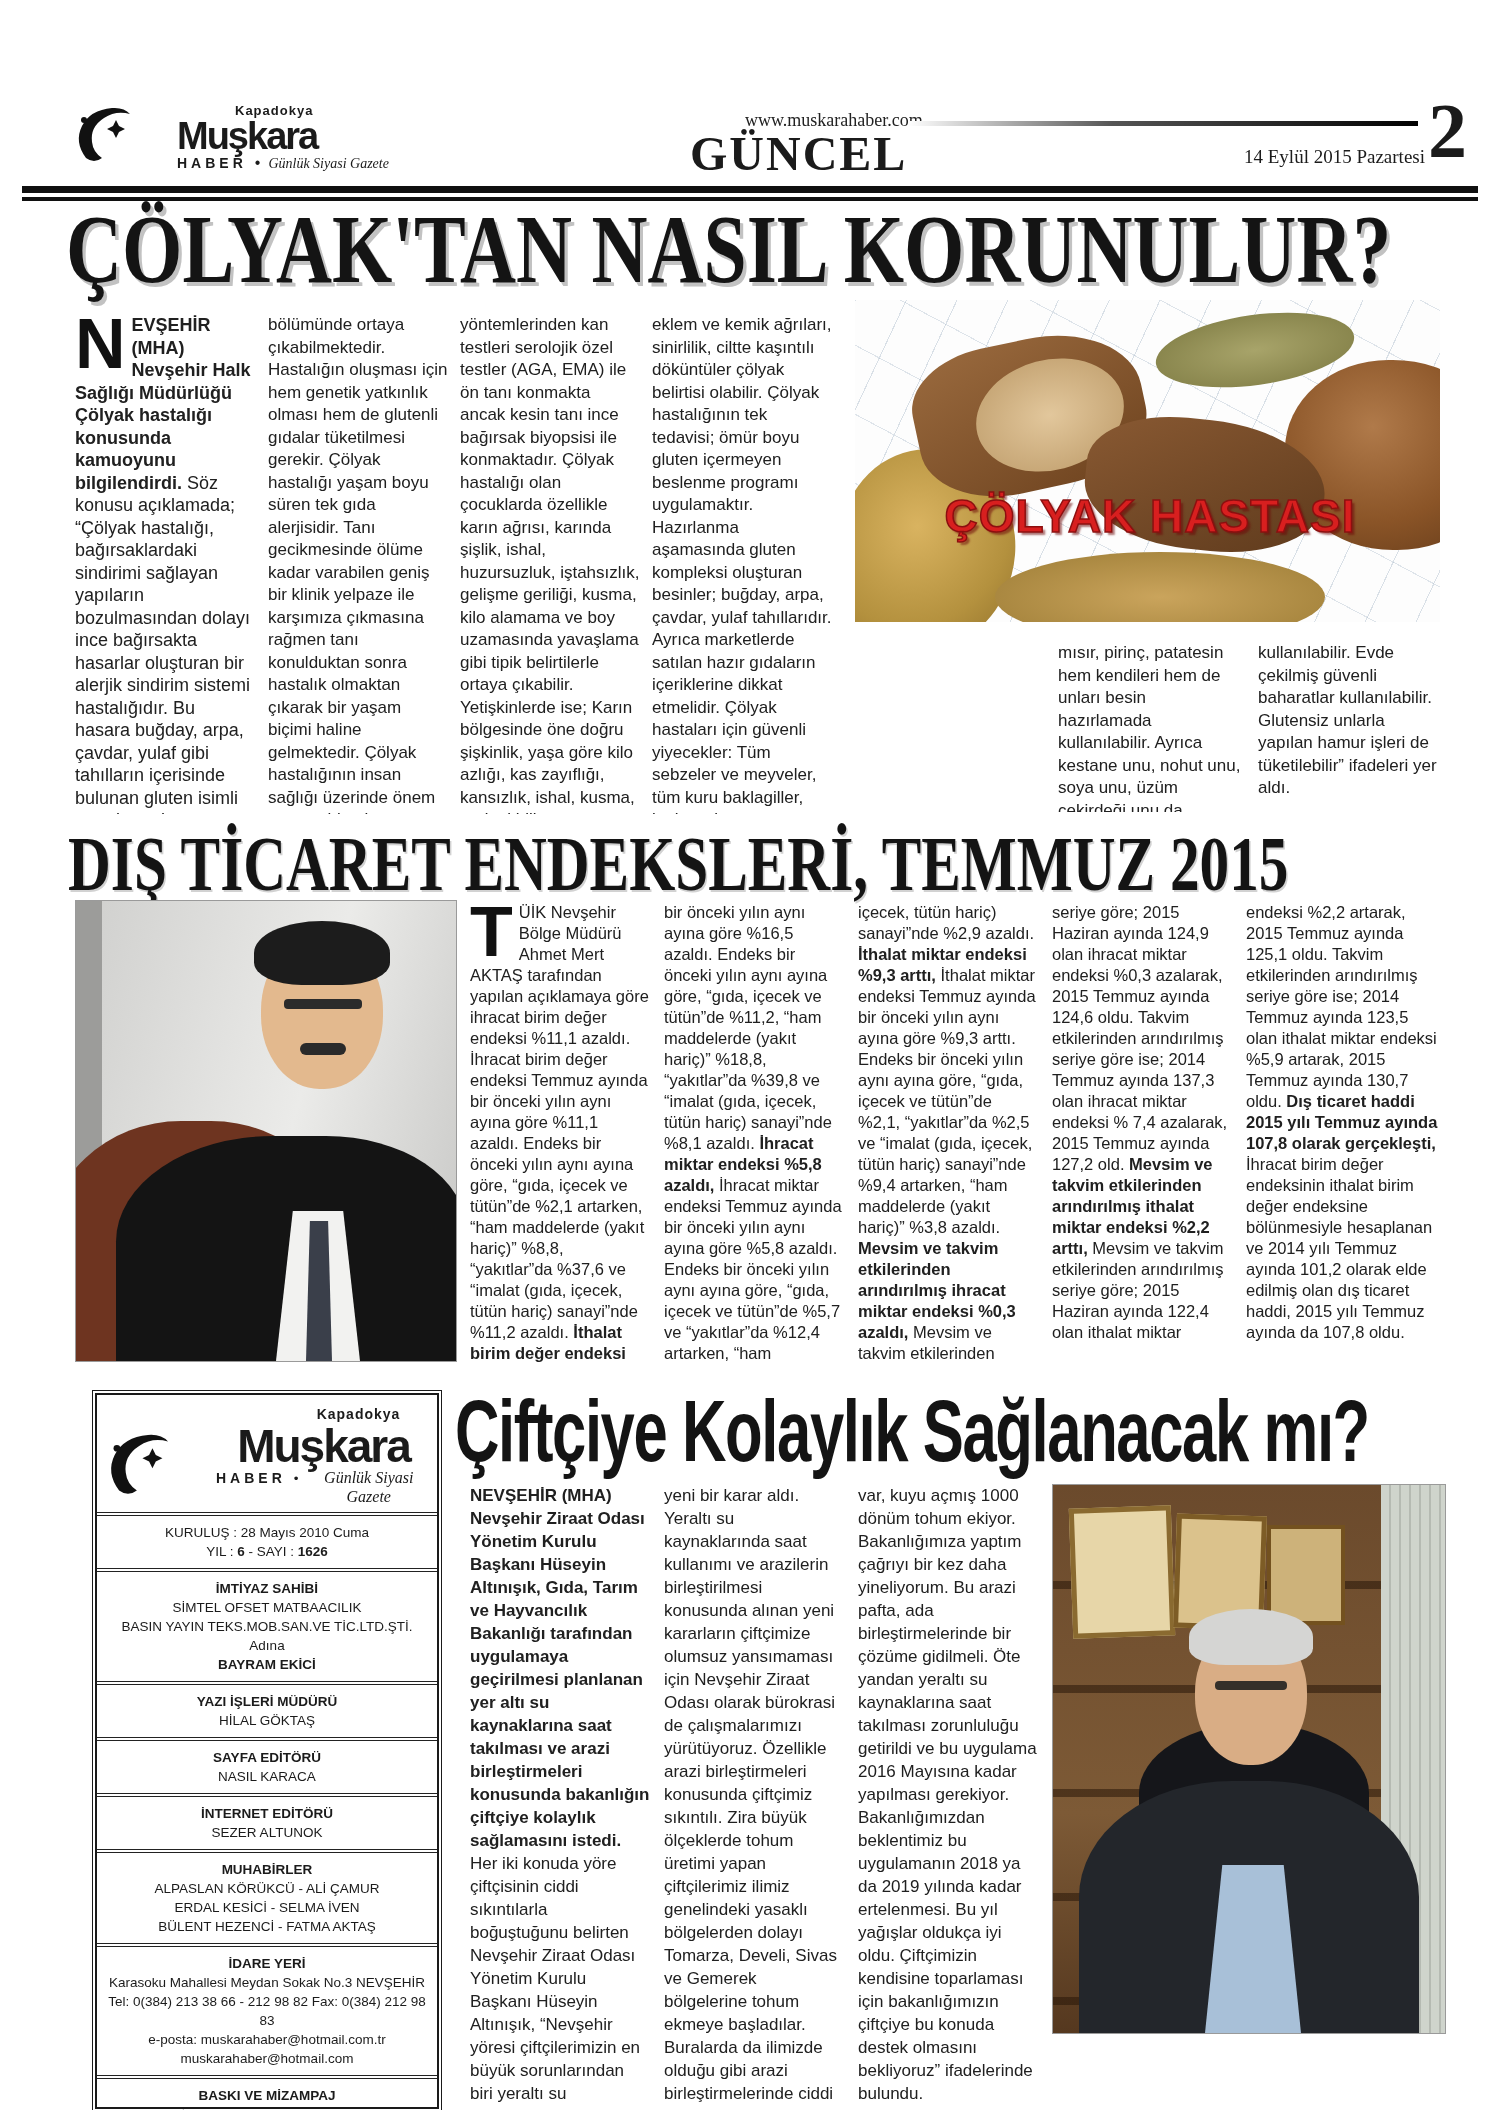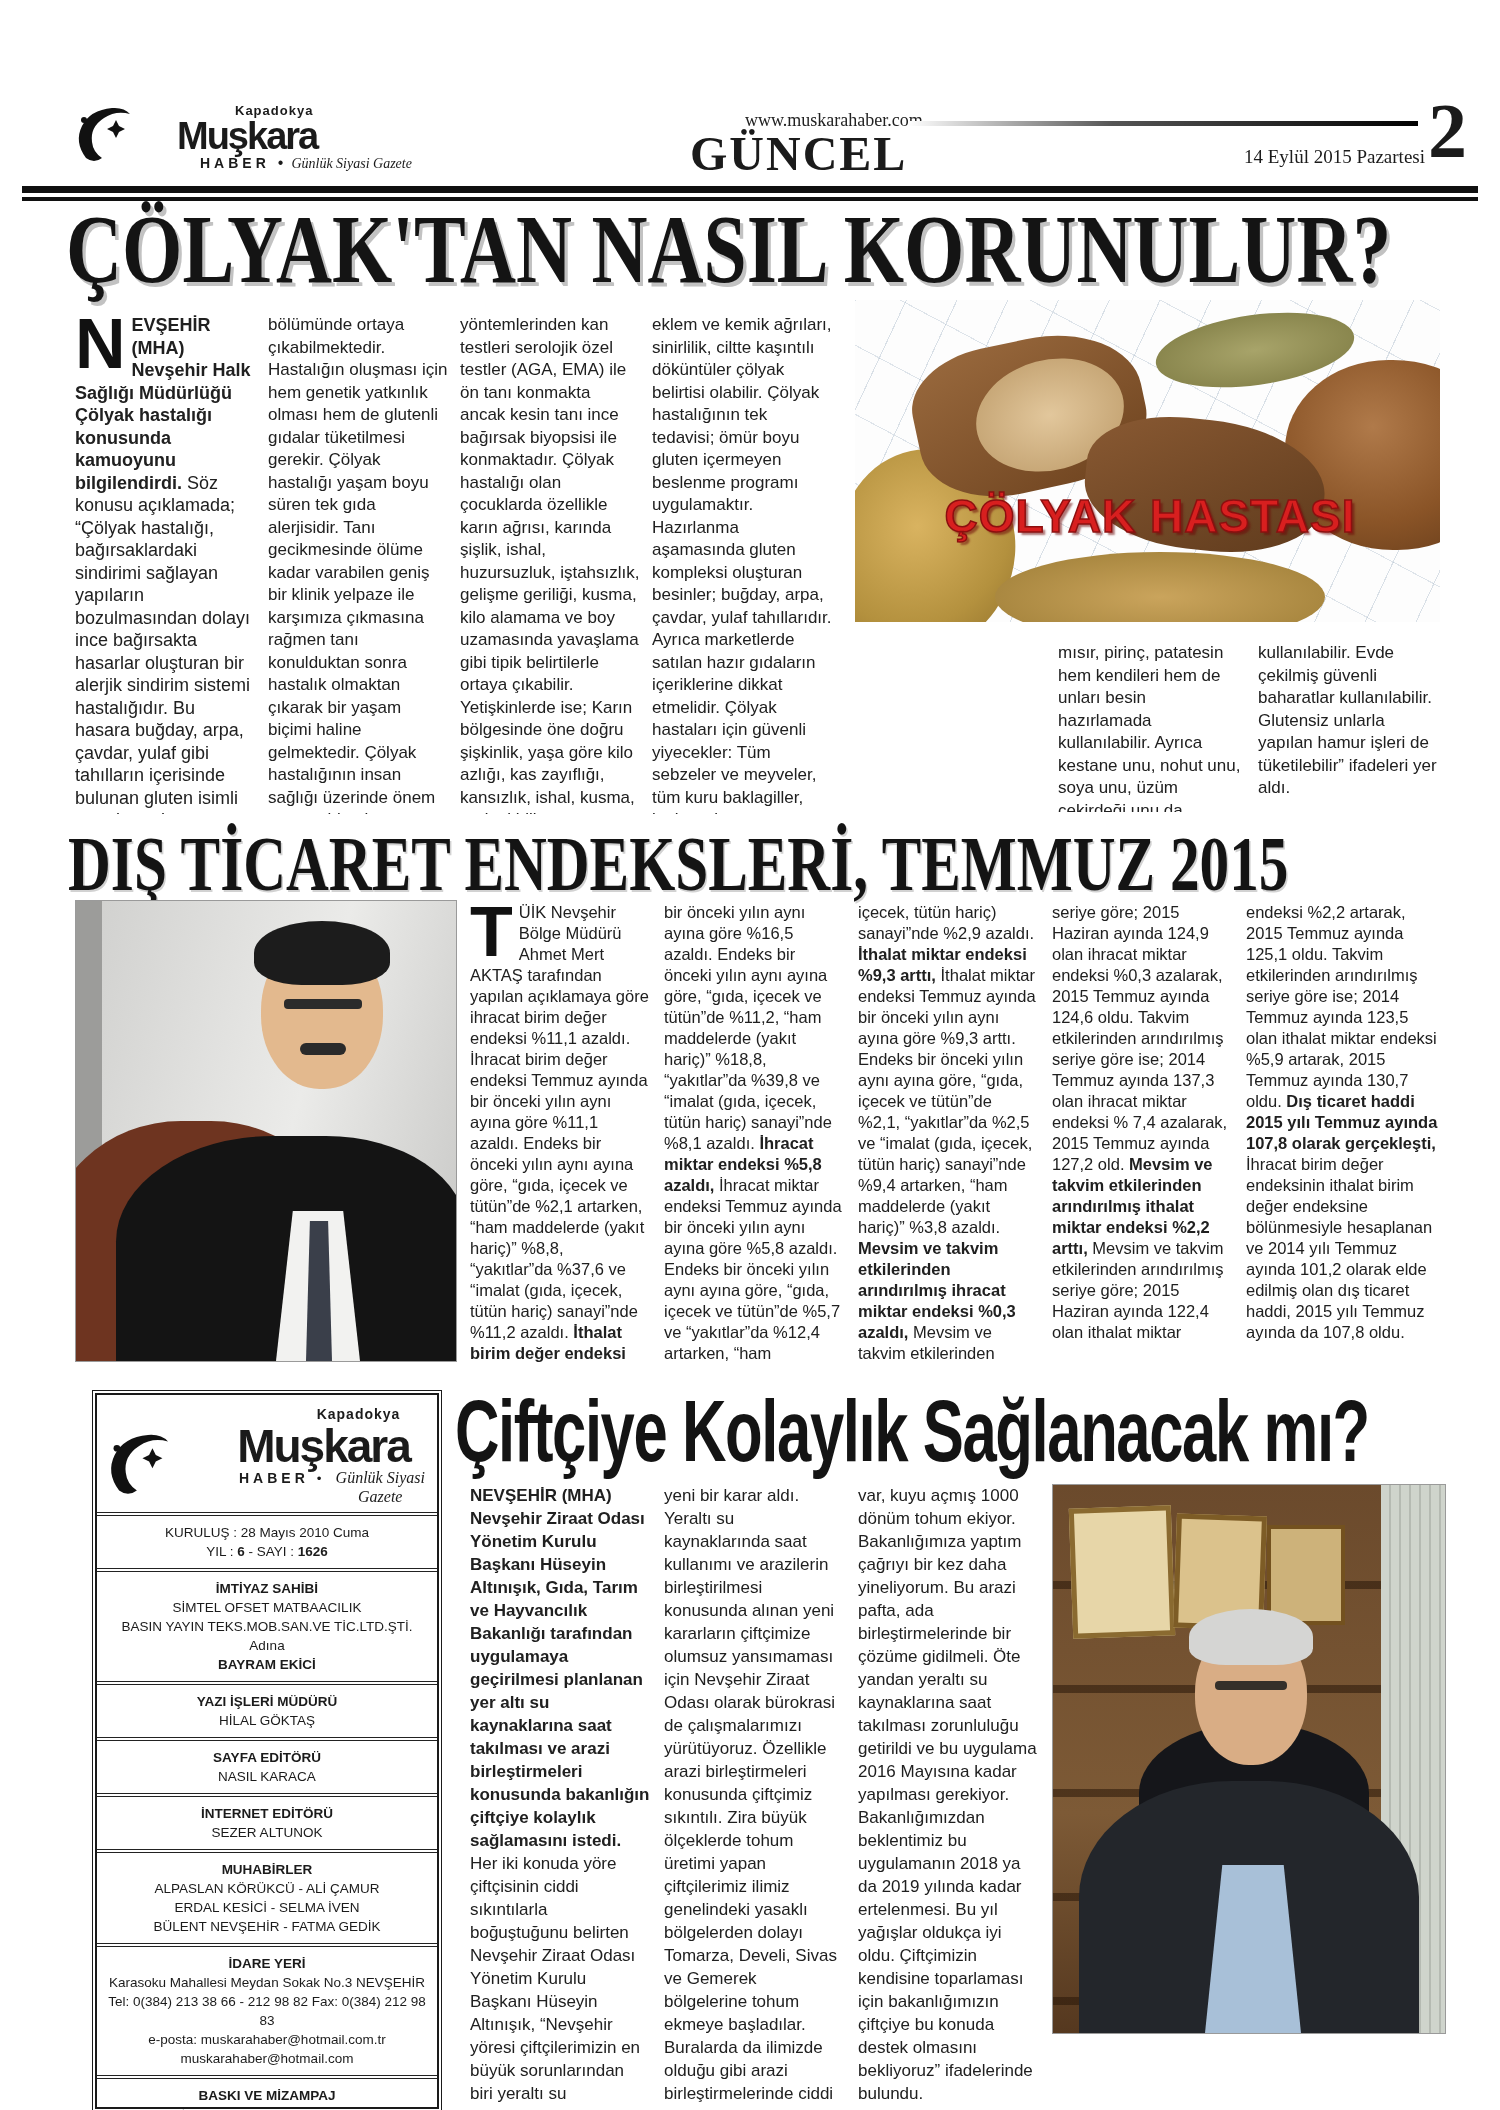--- a/index.html
+++ b/index.html
@@ -8,21 +8,21 @@
   .abs{position:absolute;}
   .b{font-weight:700;}
 
   
   .brand{display:flex;align-items:flex-end;gap:43px;}
   .brand svg{display:block;}
   .brand-text{position:relative;}
   .brand-region{display:block;font-size:13px;font-weight:700;letter-spacing:1px;margin-left:58px;}
   .brand-name{display:block;font-size:38px;font-weight:700;letter-spacing:-2px;line-height:36px;}
   .brand-row{display:flex;align-items:baseline;gap:8px;}
-  .brand-sub{font-size:14px;font-weight:900;letter-spacing:4px;margin-left:23px;}
+  .brand-sub{font-size:14px;font-weight:900;letter-spacing:4px;}
   .brand-tagline{font-family:Liberation Serif, serif;font-style:italic;font-size:14px;}
   .site-url{font-family:"Liberation Serif",serif;font-size:18px;color:#222;}
   .section-name{font-family:"Liberation Serif",serif;font-size:48px;font-weight:700;letter-spacing:2px;}
   .grad-rule{height:5px;background:linear-gradient(to right,#ffffff,#555 40%,#000);}
   .page-date{font-family:"Liberation Serif",serif;font-size:19px;text-align:right;}
   .page-num{font-family:"Liberation Serif",serif;font-size:78px;font-weight:700;line-height:70px;}
   .dbl-rule{border-top:7px solid #101010;border-bottom:4px solid #101010;height:4px;}
 
   
   .hl{white-space:nowrap;transform-origin:left top;font-weight:700;color:#141414;}
@@ -151,21 +151,21 @@
             <span class="brand-tagline" style="font-size:16px;">Günlük Siyasi Gazete</span>
           </div>
         </div>
       </div>
     </div>
     <div class="mh-sec"><span>KURULUŞ : 28 Mayıs 2010 Cuma</span><br><span>YIL : </span><span class="b">6</span><span> - SAYI : </span><span class="b">1626</span></div>
     <div class="mh-sec"><span class="b">İMTİYAZ SAHİBİ</span><br><span>SİMTEL OFSET MATBAACILIK</span><br><span>BASIN YAYIN TEKS.MOB.SAN.VE TİC.LTD.ŞTİ. Adına</span><br><span class="b">BAYRAM EKİCİ</span></div>
     <div class="mh-sec"><span class="b">YAZI İŞLERİ MÜDÜRÜ</span><br><span>HİLAL GÖKTAŞ</span></div>
     <div class="mh-sec"><span class="b">SAYFA EDİTÖRÜ</span><br><span>NASIL KARACA</span></div>
     <div class="mh-sec"><span class="b">İNTERNET EDİTÖRÜ</span><br><span>SEZER ALTUNOK</span></div>
-    <div class="mh-sec"><span class="b">MUHABİRLER</span><br><span>ALPASLAN KÖRÜKCÜ - ALİ ÇAMUR</span><br><span>ERDAL KESİCİ - SELMA İVEN</span><br><span>BÜLENT NEVŞEHİR - FATMA GEDİK</span></div>
+    <div class="mh-sec"><span class="b">MUHABİRLER</span><br><span>ALPASLAN KÖRÜKCÜ - ALİ ÇAMUR</span><br><span>ERDAL KESİCİ - SELMA İVEN</span><br><span>BÜLENT HEZENCİ - FATMA AKTAŞ</span></div>
     <div class="mh-sec"><span class="b">İDARE YERİ</span><br><span>Karasoku Mahallesi Meydan Sokak No.3 NEVŞEHİR</span><br><span>Tel: 0(384) 213 38 66 - 212 98 82 Fax: 0(384) 212 98 83</span><br><span>e-posta: muskarahaber@hotmail.com.tr</span><br><span>muskarahaber@hotmail.com</span></div>
     <div class="mh-sec"><span class="b">BASKI VE MİZAMPAJ</span><br><span>SİMTEL OFSET MATBAACILIK</span><br></div>
 
   </div>
 
   <div class="abs hl hl3" style="left:455px;top:1386px;">Çiftçiye Kolaylık Sağlanacak mı?</div>
 
   <div class="abs col" style="left:470px;top:1484px;height:620px;line-height:23px;"><span class="b">NEVŞEHİR (MHA) Nevşehir Ziraat Odası Yönetim Kurulu Başkanı Hüseyin Altınışık, Gıda, Tarım ve Hayvancılık Bakanlığı tarafından uygulamaya geçirilmesi planlanan yer altı su kaynaklarına saat takılması ve arazi birleştirmeleri konusunda bakanlığın çiftçiye kolaylık sağlamasını istedi.</span><span> Her iki konuda yöre çiftçisinin ciddi sıkıntılarla boğuştuğunu belirten Nevşehir Ziraat Odası Yönetim Kurulu Başkanı Hüseyin Altınışık, “Nevşehir yöresi çiftçilerimizin en büyük sorunlarından biri yeraltı su kaynakları. Biliyorsunuz Hükümetimiz yeraltı suları konusunda</span></div>
   <div class="abs col" style="left:664px;top:1484px;height:620px;line-height:23px;"><span>yeni bir karar aldı. Yeraltı su kaynaklarında saat kullanımı ve arazilerin birleştirilmesi konusunda alınan yeni kararların çiftçimize olumsuz yansımaması için Nevşehir Ziraat Odası olarak bürokrasi de çalışmalarımızı yürütüyoruz. Özellikle arazi birleştirmeleri konusunda çiftçimiz sıkıntılı. Zira büyük ölçeklerde tohum üretimi yapan çiftçilerimiz ilimiz genelindeki yasaklı bölgelerden dolayı Tomarza, Develi, Sivas ve Gemerek bölgelerine tohum ekmeye başladılar. Buralarda da ilimizde olduğu gibi arazi birleştirmelerinde ciddi sıkıntılar yaşanıyor. Çiftçinin 50 dönüm yeri</span></div>
   <div class="abs col" style="left:858px;top:1484px;height:620px;line-height:23px;"><span>var, kuyu açmış 1000 dönüm tohum ekiyor. Bakanlığımıza yaptım çağrıyı bir kez daha yineliyorum. Bu arazi pafta, ada birleştirmelerinde bir çözüme gidilmeli. Öte yandan yeraltı su kaynaklarına saat takılması zorunluluğu getirildi ve bu uygulama 2016 Mayısına kadar yapılması gerekiyor. Bakanlığımızdan beklentimiz bu uygulamanın 2018 ya da 2019 yılında kadar ertelenmesi. Bu yıl yağışlar oldukça iyi oldu. Çiftçimizin kendisine toparlaması için bakanlığımızın çiftçiye bu konuda destek olmasını bekliyoruz” ifadelerinde bulundu.</span></div>

